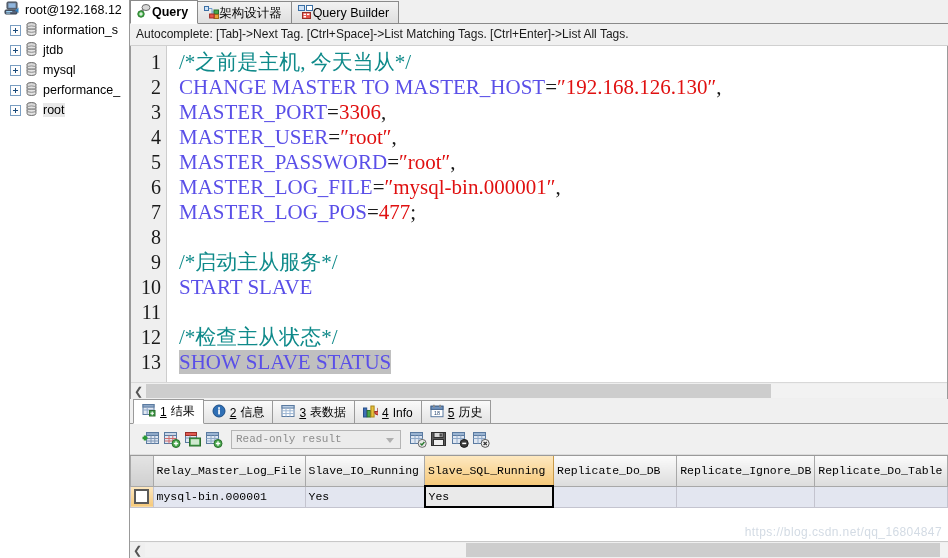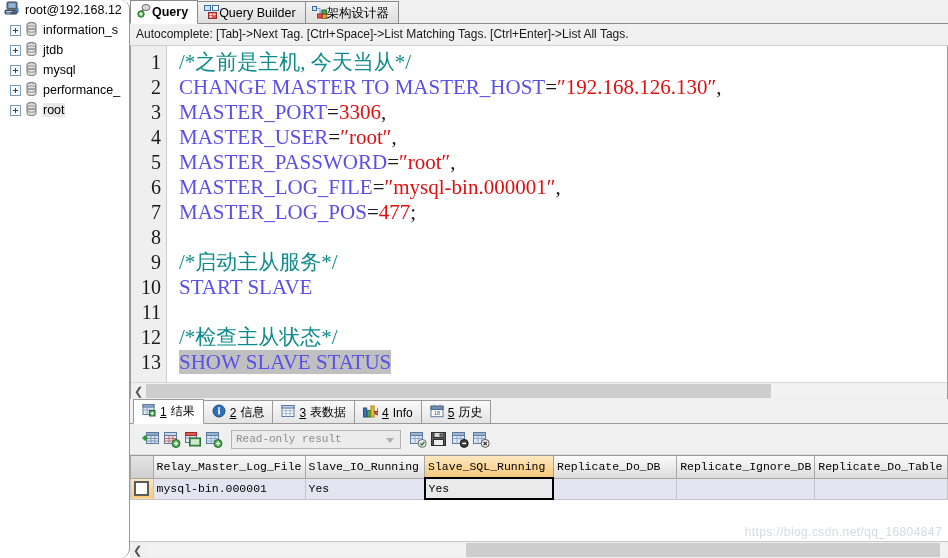--- a/index.html
+++ b/index.html
@@ -10,21 +10,20 @@
     -webkit-font-smoothing:antialiased;
   }
   #app{position:relative;width:948px;height:558px;display:flex;}
 
   
   #sidebar{
     width:130px;height:558px;background:#ffffff;
     border-right:1px solid #999;
     box-sizing:border-box;overflow:hidden;position:relative;
     flex:0 0 130px;
-    border-radius:9px;
   }
   .tree-row{
     display:flex;align-items:center;height:20px;padding-left:2px;
     white-space:nowrap;font-size:12.5px;overflow:hidden;
   }
   .tree-row.root{padding-left:4px;}
   .expander{
     width:11px;height:11px;border:1px solid #7a9ec2;background:#fdfdfd;
     margin-right:4px;position:relative;flex:0 0 11px;box-sizing:border-box;
   }
@@ -133,21 +132,21 @@
     font-family:"Liberation Mono", monospace;font-size:11px;
     display:flex;align-items:center;padding:0 4px;position:relative;margin:0 5px;
   }
   #readonlysel .cv{position:absolute;right:6px;top:7px;width:0;height:0;
     border-left:4px solid transparent;border-right:4px solid transparent;border-top:5px solid #b0b0b0;}
 
   
   #gridwrap{flex:1;overflow:hidden;background:#fff;position:relative;border-top:1px solid #9a9a9a;}
   table#grid{border-collapse:collapse;table-layout:fixed;font-family:"Liberation Mono", monospace;font-size:11.5px;}
   table#grid th{
-    height:22px;padding:0 3px;text-align:left;font-weight:normal;
+    height:22px;padding:8px 3px;text-align:left;font-weight:normal;
     border:1px solid #a8a8a8;border-top:none;
     background:linear-gradient(to bottom,#fbfbfb,#dcdcdc);
     white-space:nowrap;overflow:hidden;box-sizing:border-box;
   }
   table#grid th.hot{
     background:linear-gradient(to bottom,#fde8c0,#f6c97a);
     border-color:#c79a4a;
   }
   table#grid th.rowhdr{width:24px;background:linear-gradient(to bottom,#e4e4e4,#cfcfcf);}
   table#grid td{
@@ -258,41 +257,41 @@
             <path d="M6.5 6.5 L2.5 10.5" stroke="#8a8a8a" stroke-width="2.4"></path>
             <circle cx="4" cy="11" r="3.2" fill="#46b04a" stroke="#2c7a30"></circle>
             <path d="M4 9.2v3.6M2.2 11h3.6" stroke="#fff" stroke-width="1.2"></path>
           </svg>
         </span>
         <span>Query</span>
       </div>
       <div class="tab">
         <span>
           <svg width="15" height="14" viewBox="0 0 15 14">
+            <path d="M3.5 3.5 H8 M8 3.5 V10.5 M8 7 H11" stroke="#6f9fd0" fill="none"></path>
+            <rect x="0.5" y="1.5" width="4" height="4" fill="#cfe3f7" stroke="#3a6fa5"></rect>
+            <rect x="10" y="5" width="4.5" height="4" fill="#47a84b" stroke="#2b6e2e"></rect>
+            <rect x="10" y="9.5" width="4.5" height="4" fill="#e8a23a" stroke="#a06a18"></rect>
+            <rect x="5.6" y="9" width="4.5" height="4" fill="#e8534a" stroke="#9a2d26"></rect>
+          </svg>
+        </span>
+        <span>架构设计器</span>
+      </div>
+      <div class="tab">
+        <span>
+          <svg width="15" height="14" viewBox="0 0 15 14">
             <rect x="0.5" y="0.5" width="6" height="5" fill="#cfe3f7" stroke="#3a6fa5"></rect>
             <rect x="8.5" y="0.5" width="6" height="5" fill="#fff" stroke="#3a6fa5"></rect>
             <rect x="4.5" y="7.5" width="8" height="6" fill="#e8534a" stroke="#9a2d26"></rect>
             <rect x="5.6" y="8.6" width="2.4" height="1.5" fill="#fff"></rect>
             <rect x="9" y="8.6" width="2.4" height="1.5" fill="#fff"></rect>
             <rect x="5.6" y="11" width="2.4" height="1.5" fill="#fff"></rect>
           </svg>
         </span>
         <span>Query Builder</span>
-      </div>
-      <div class="tab">
-        <span>
-          <svg width="15" height="14" viewBox="0 0 15 14">
-            <path d="M3.5 3.5 H8 M8 3.5 V10.5 M8 7 H11" stroke="#6f9fd0" fill="none"></path>
-            <rect x="0.5" y="1.5" width="4" height="4" fill="#cfe3f7" stroke="#3a6fa5"></rect>
-            <rect x="10" y="5" width="4.5" height="4" fill="#47a84b" stroke="#2b6e2e"></rect>
-            <rect x="10" y="9.5" width="4.5" height="4" fill="#e8a23a" stroke="#a06a18"></rect>
-            <rect x="5.6" y="9" width="4.5" height="4" fill="#e8534a" stroke="#9a2d26"></rect>
-          </svg>
-        </span>
-        <span>架构设计器</span>
       </div>
     </div>
 
     <div id="hintbar">Autocomplete: [Tab]-&gt;Next Tag. [Ctrl+Space]-&gt;List Matching Tags. [Ctrl+Enter]-&gt;List All Tags.</div>
 
     <div id="editorwrap">
       <div id="editor">
         <div id="gutter">
             <div class="ln">1</div>
             <div class="ln">2</div>

